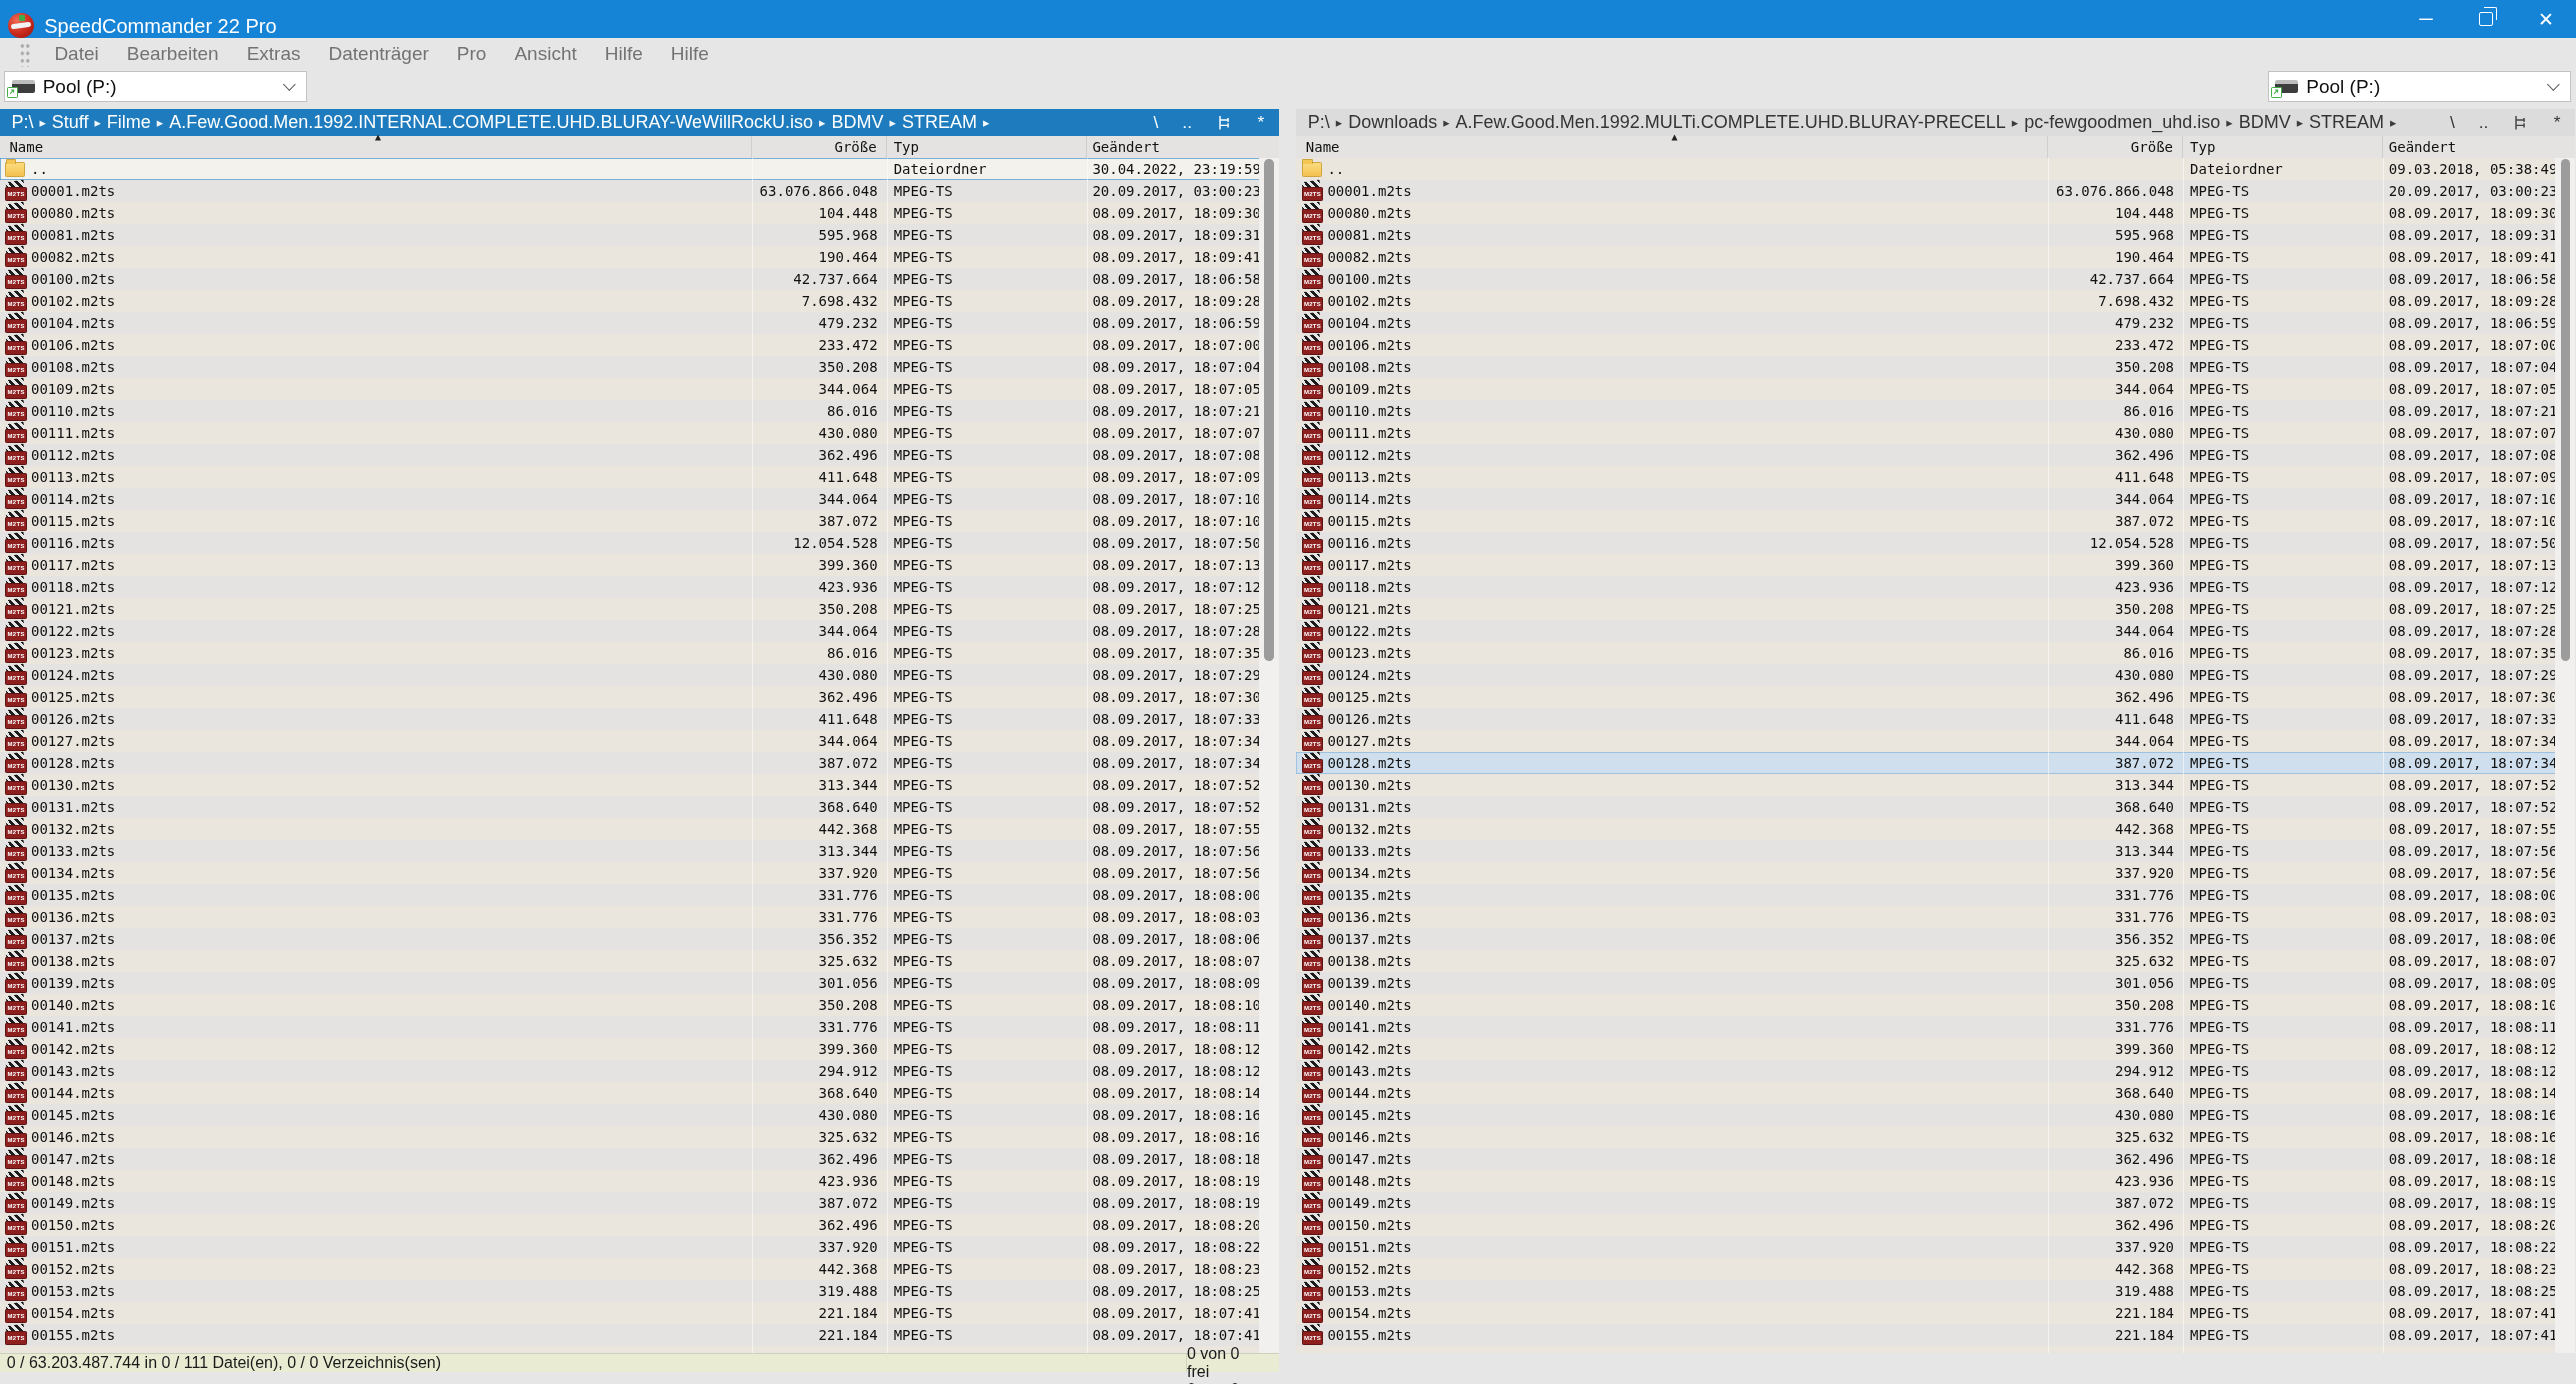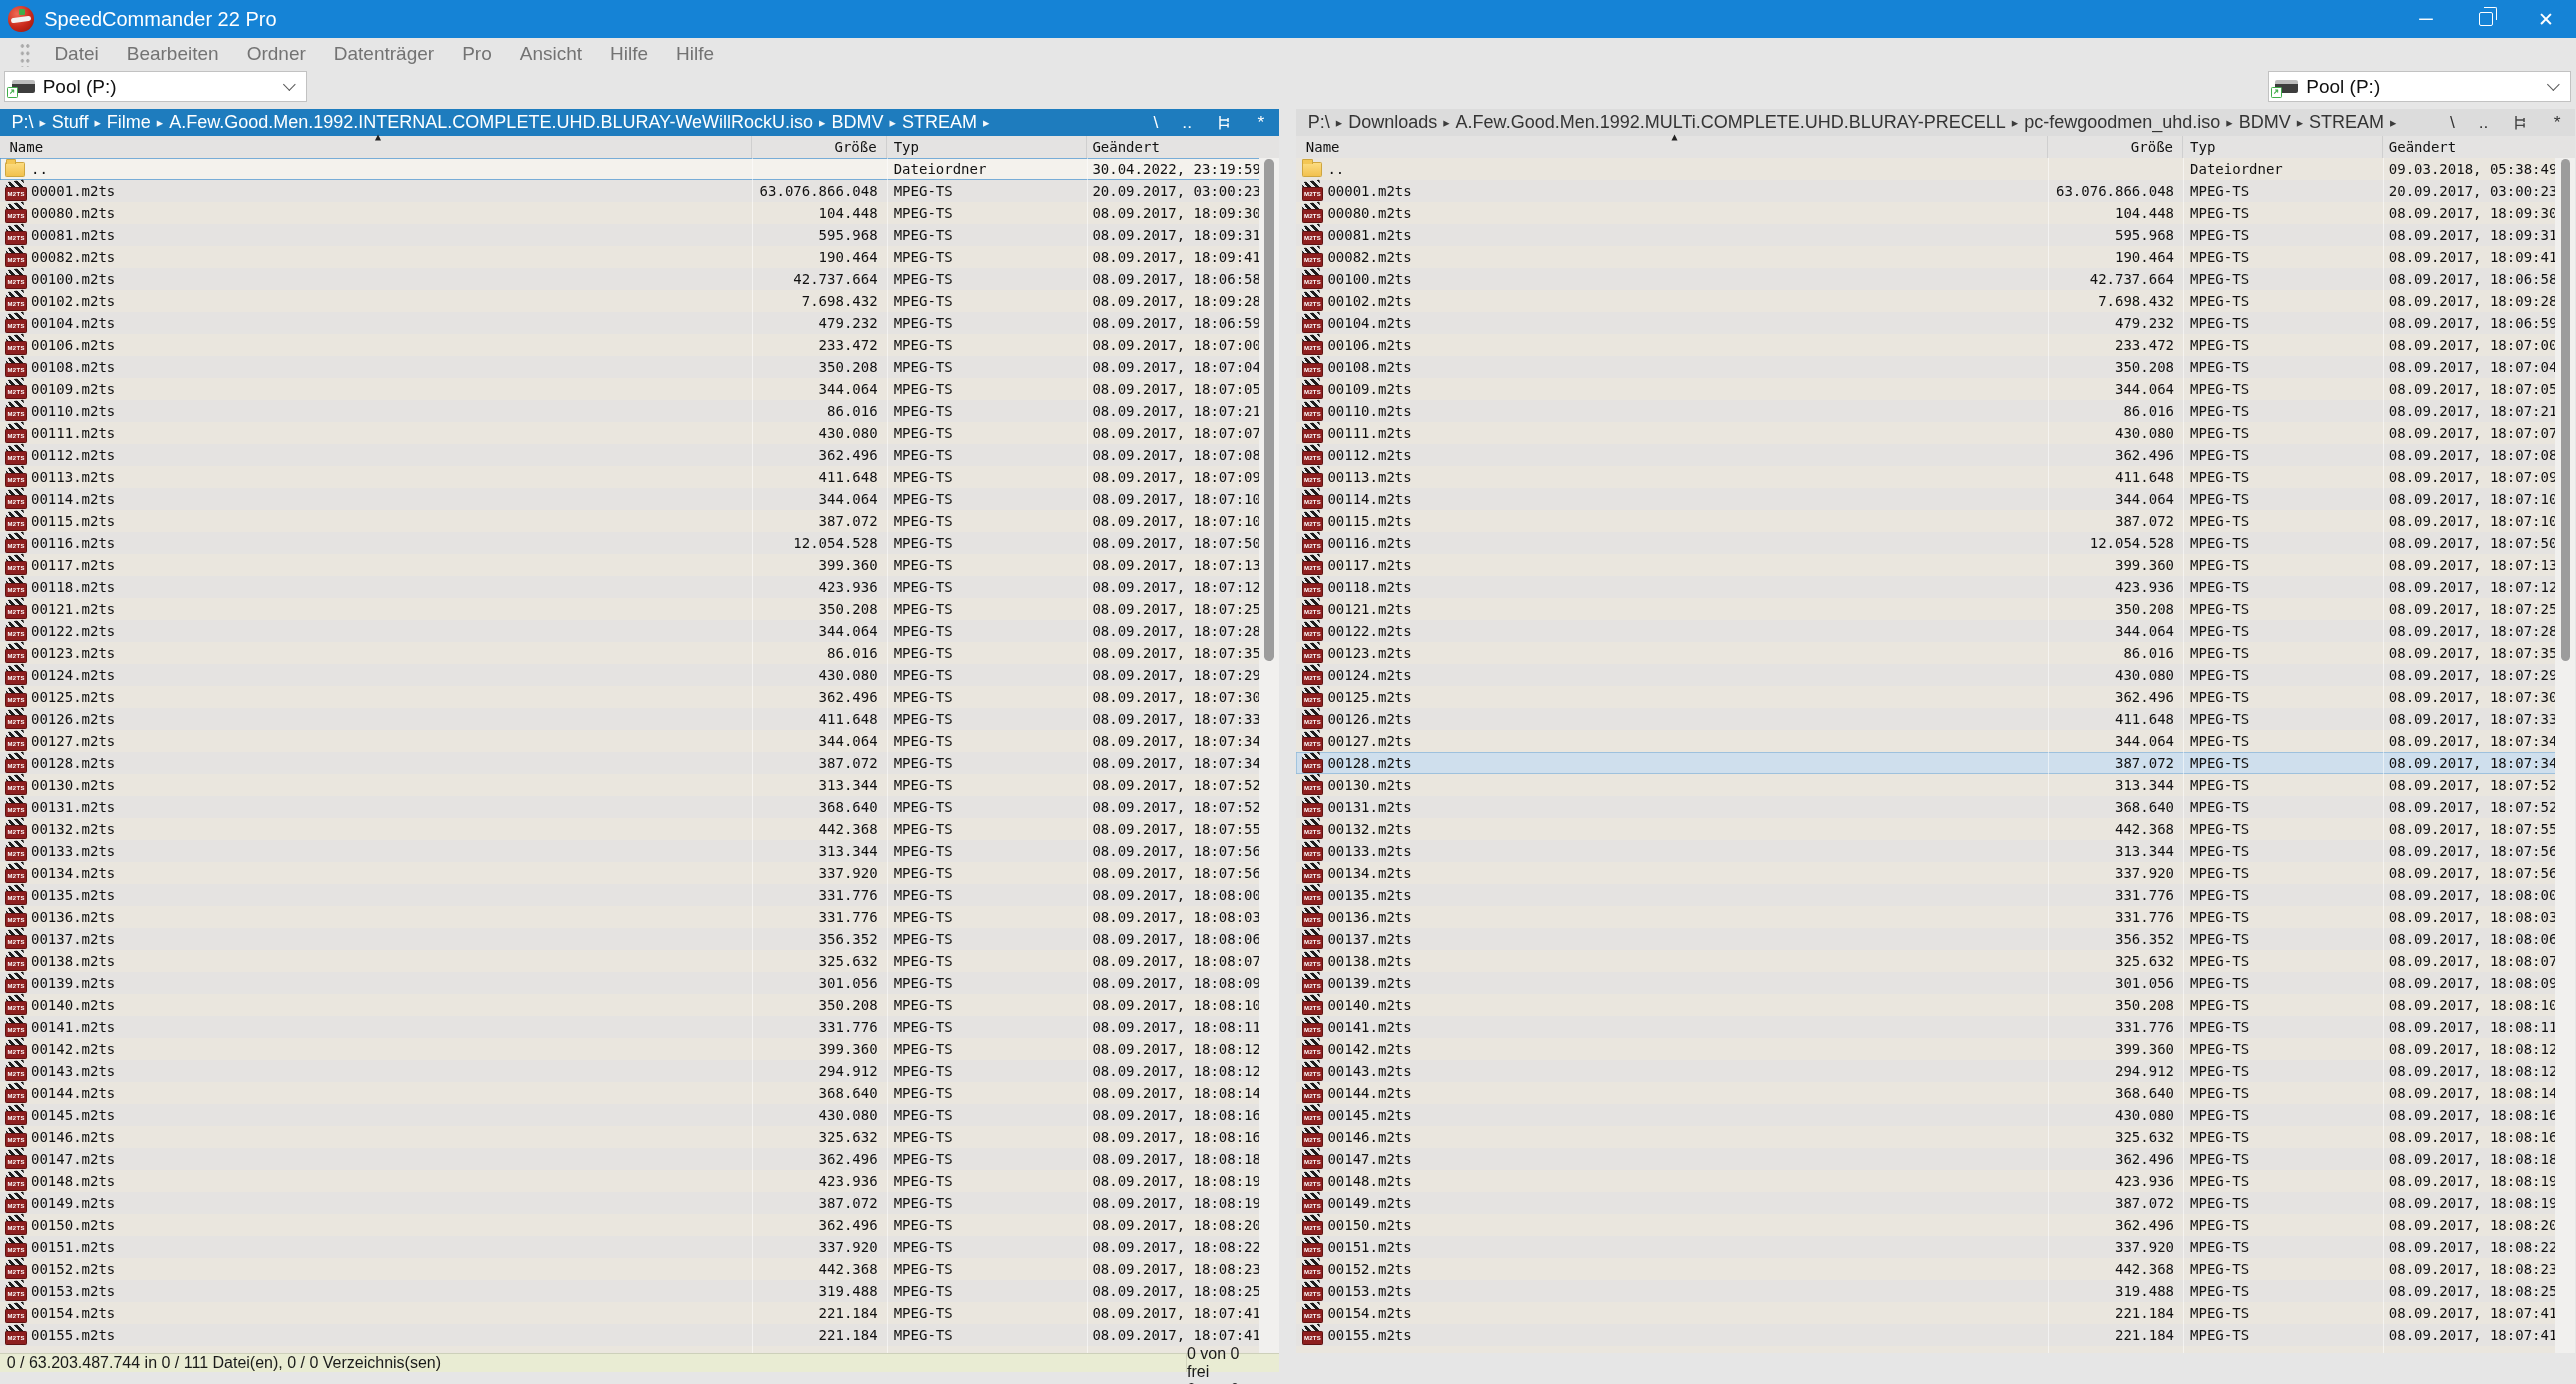--- a/index.html
+++ b/index.html
@@ -1,20 +1,20 @@
 <!DOCTYPE html>
 <html style="font-size:10.7px"><head>
 <meta charset="utf-8">
 <style>
   * { box-sizing: border-box; margin: 0; padding: 0; }
   html,body { width: 2576px; height: 1385px; overflow: hidden; }
   body { background:#e6e6e6; font-family:"Liberation Sans", sans-serif; -webkit-font-smoothing:antialiased; }
 
   
-  .titlebar { height:38px; background:#1583d6; display:flex; align-items:center; color:#fff; }
+  .titlebar { height:38px; background:#1583d6; display:flex; align-items:flex-end; color:#fff; }
   .app-logo { width:25.5px; height:25.5px; margin-left:8px; border-radius:50%;
               background: radial-gradient(circle at 35% 30%, #f06a55 0%, #c8281a 55%, #8f150c 100%);
               position:relative; flex:0 0 auto; }
   .app-logo::before { content:""; position:absolute; left:2.7px; top:10.7px; width:20px; height:4.7px;
               background:#f3f3f3; border-radius:2.7px; transform:rotate(-8deg); }
   .app-logo::after { content:""; position:absolute; left:10.7px; top:2.7px; width:6px; height:6px;
               background:#3fae49; border-radius:1.3px; }
   .title-text { margin-left:10.7px; font-size:20px; }
   .win-controls { margin-left:auto; display:flex; height:100%; }
   .win-btn { width:60px; height:100%; display:flex; align-items:center; justify-content:center;
@@ -126,21 +126,21 @@
       <span>✕</span>
     </div>
   </div>
 </div>
 
 <div class="menubar">
   <div class="menu-grip"></div>
   <div id="menu-items" style="display:flex; height:100%;">
       <div class="menu-item">Datei</div>
       <div class="menu-item">Bearbeiten</div>
-      <div class="menu-item">Ordner</div>
+      <div class="menu-item">Extras</div>
       <div class="menu-item">Datenträger</div>
       <div class="menu-item">Pro</div>
       <div class="menu-item">Ansicht</div>
       <div class="menu-item">Hilfe</div>
       <div class="menu-item">Hilfe</div>
     </div>
 </div>
 
 <div class="toolbar">
   <div class="combo left">

